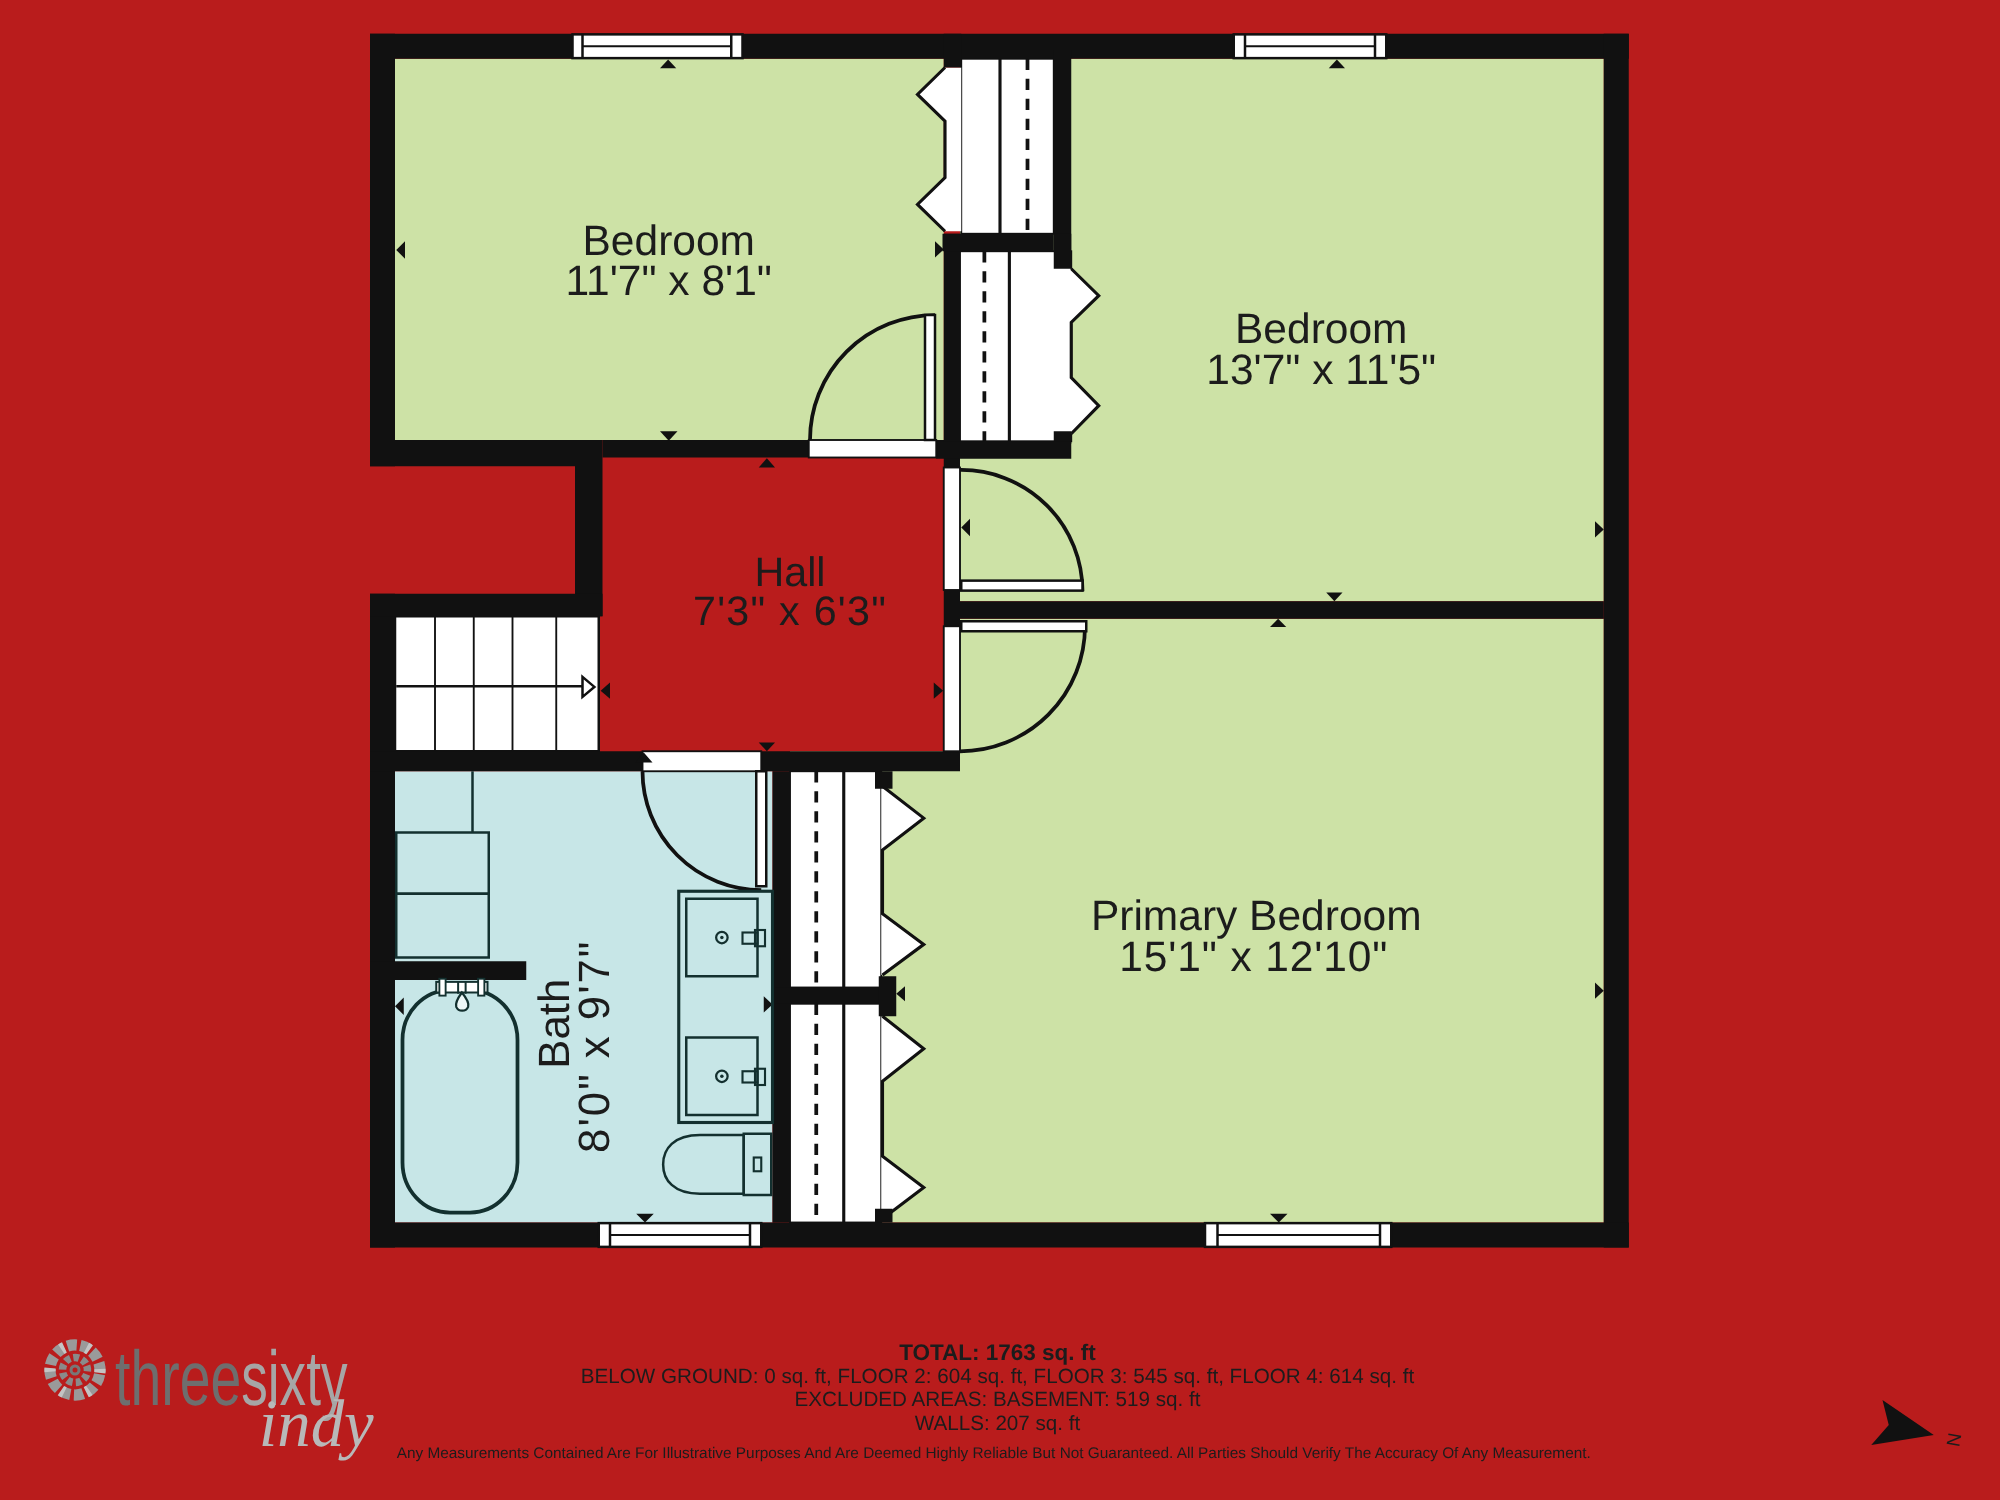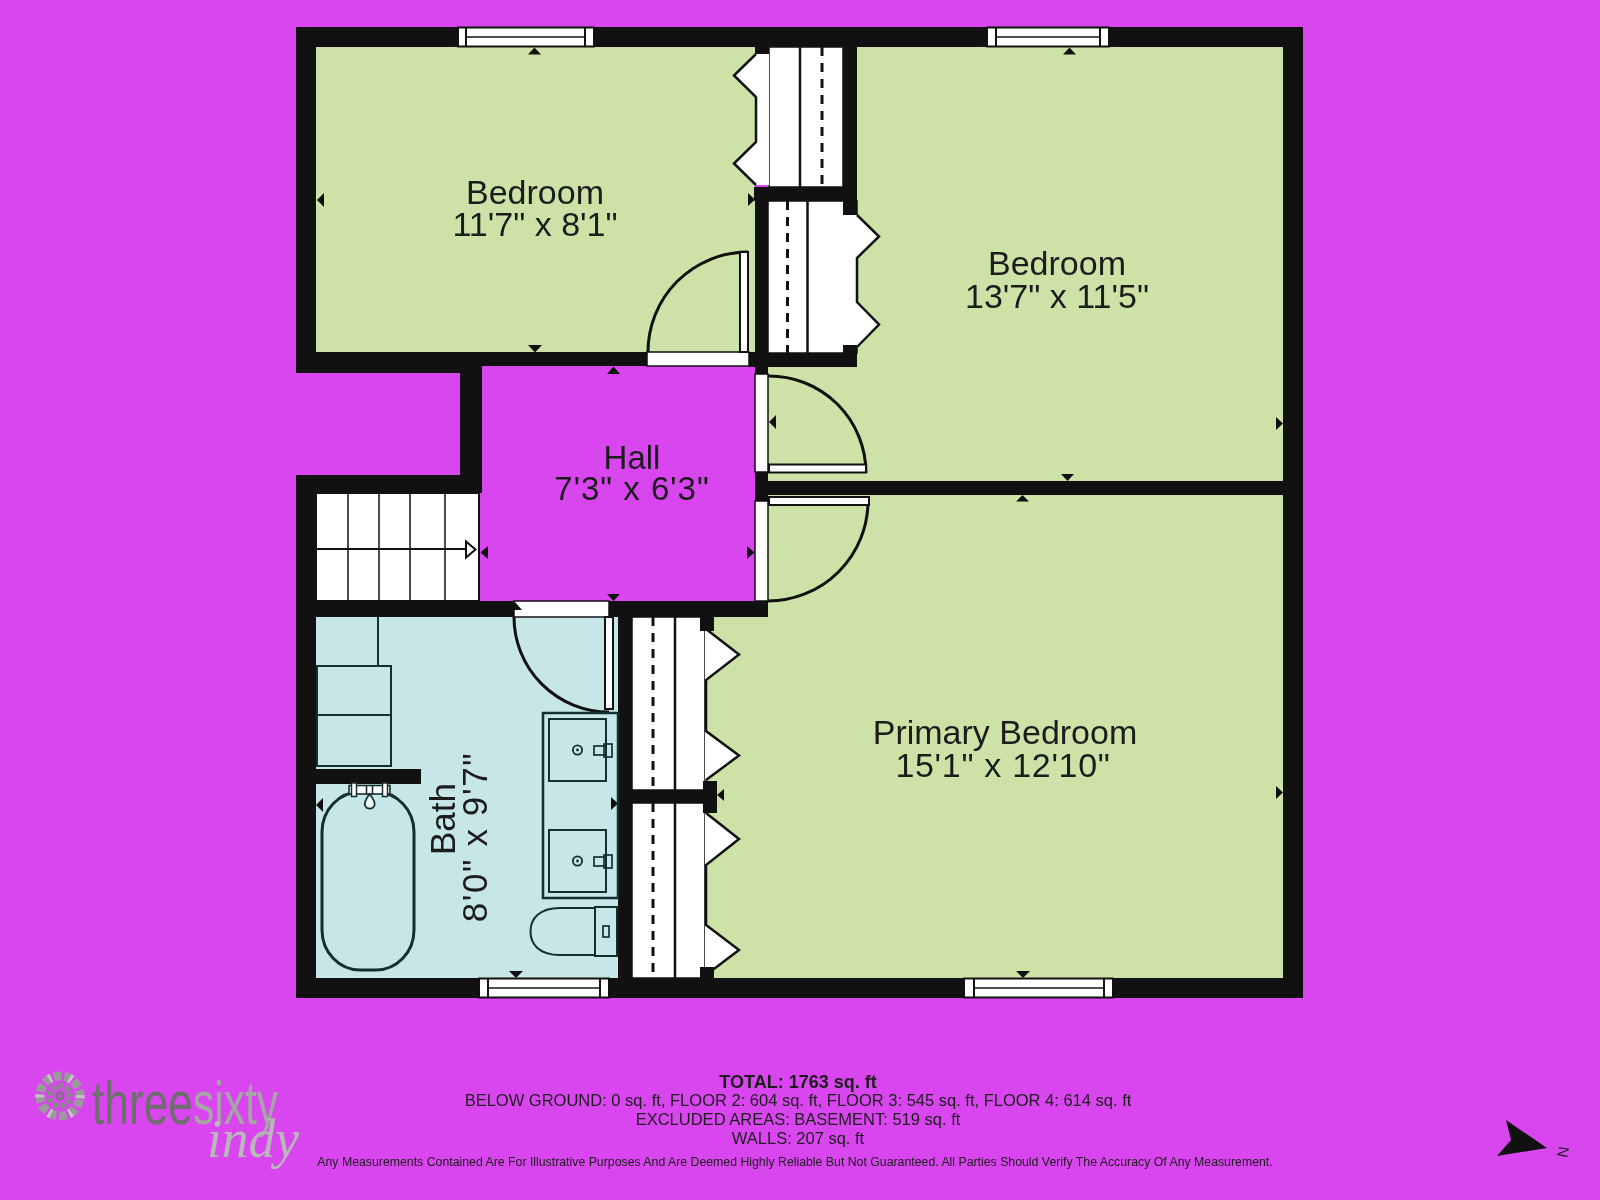--- a/index.html
+++ b/index.html
@@ -1,16 +1,16 @@
 <!DOCTYPE html>
 <html><head>
 <meta charset="utf-8">
 <style>
   html,body{margin:0;padding:0;background:#fff;}
-  .wrap{width:1600px;height:1200px;position:relative;background:#d946ef;}
+  .wrap{width:1600px;height:1200px;position:relative;background:#b91c1c;}
   svg{display:block;}
   text{font-family:"Liberation Sans", sans-serif;fill:#1c1c1c;}
 </style>
 </head>
 <body>
 <div class="wrap">
 <svg width="1600" height="1200" viewBox="0 0 1600 1200">
 <defs></defs>
 
 <rect x="316" y="47" width="439" height="305" fill="#cde2a6"></rect>

